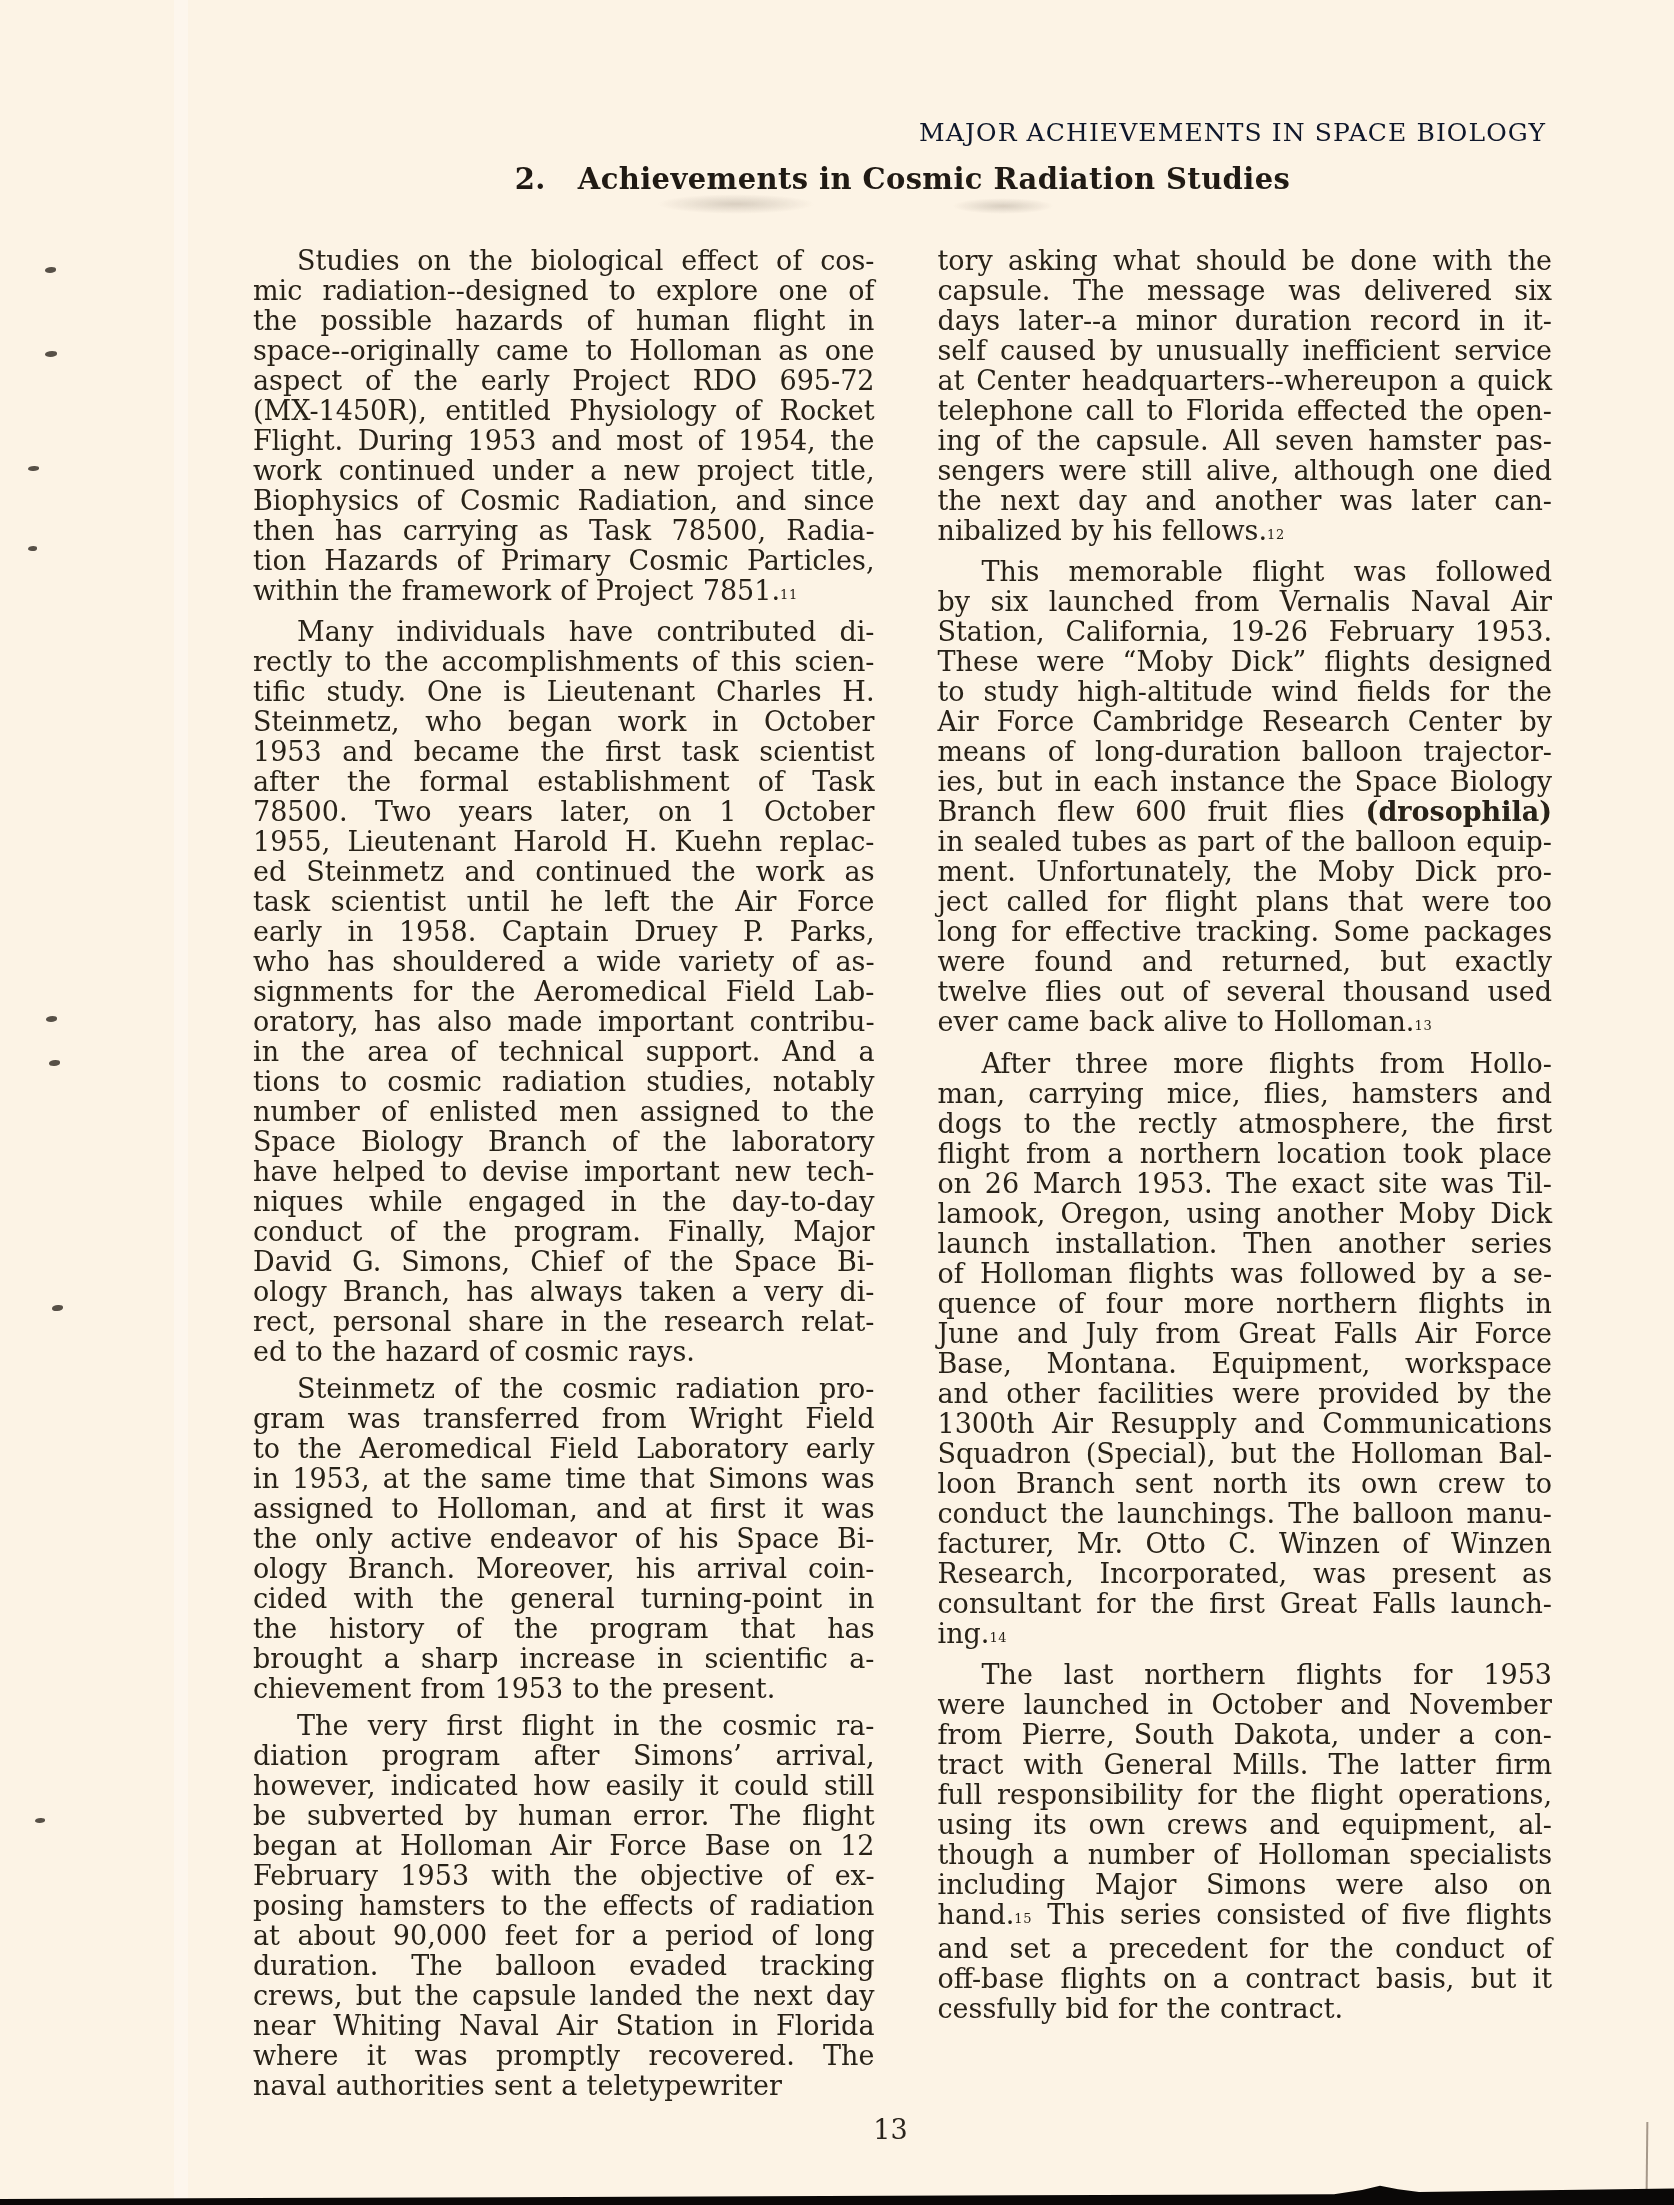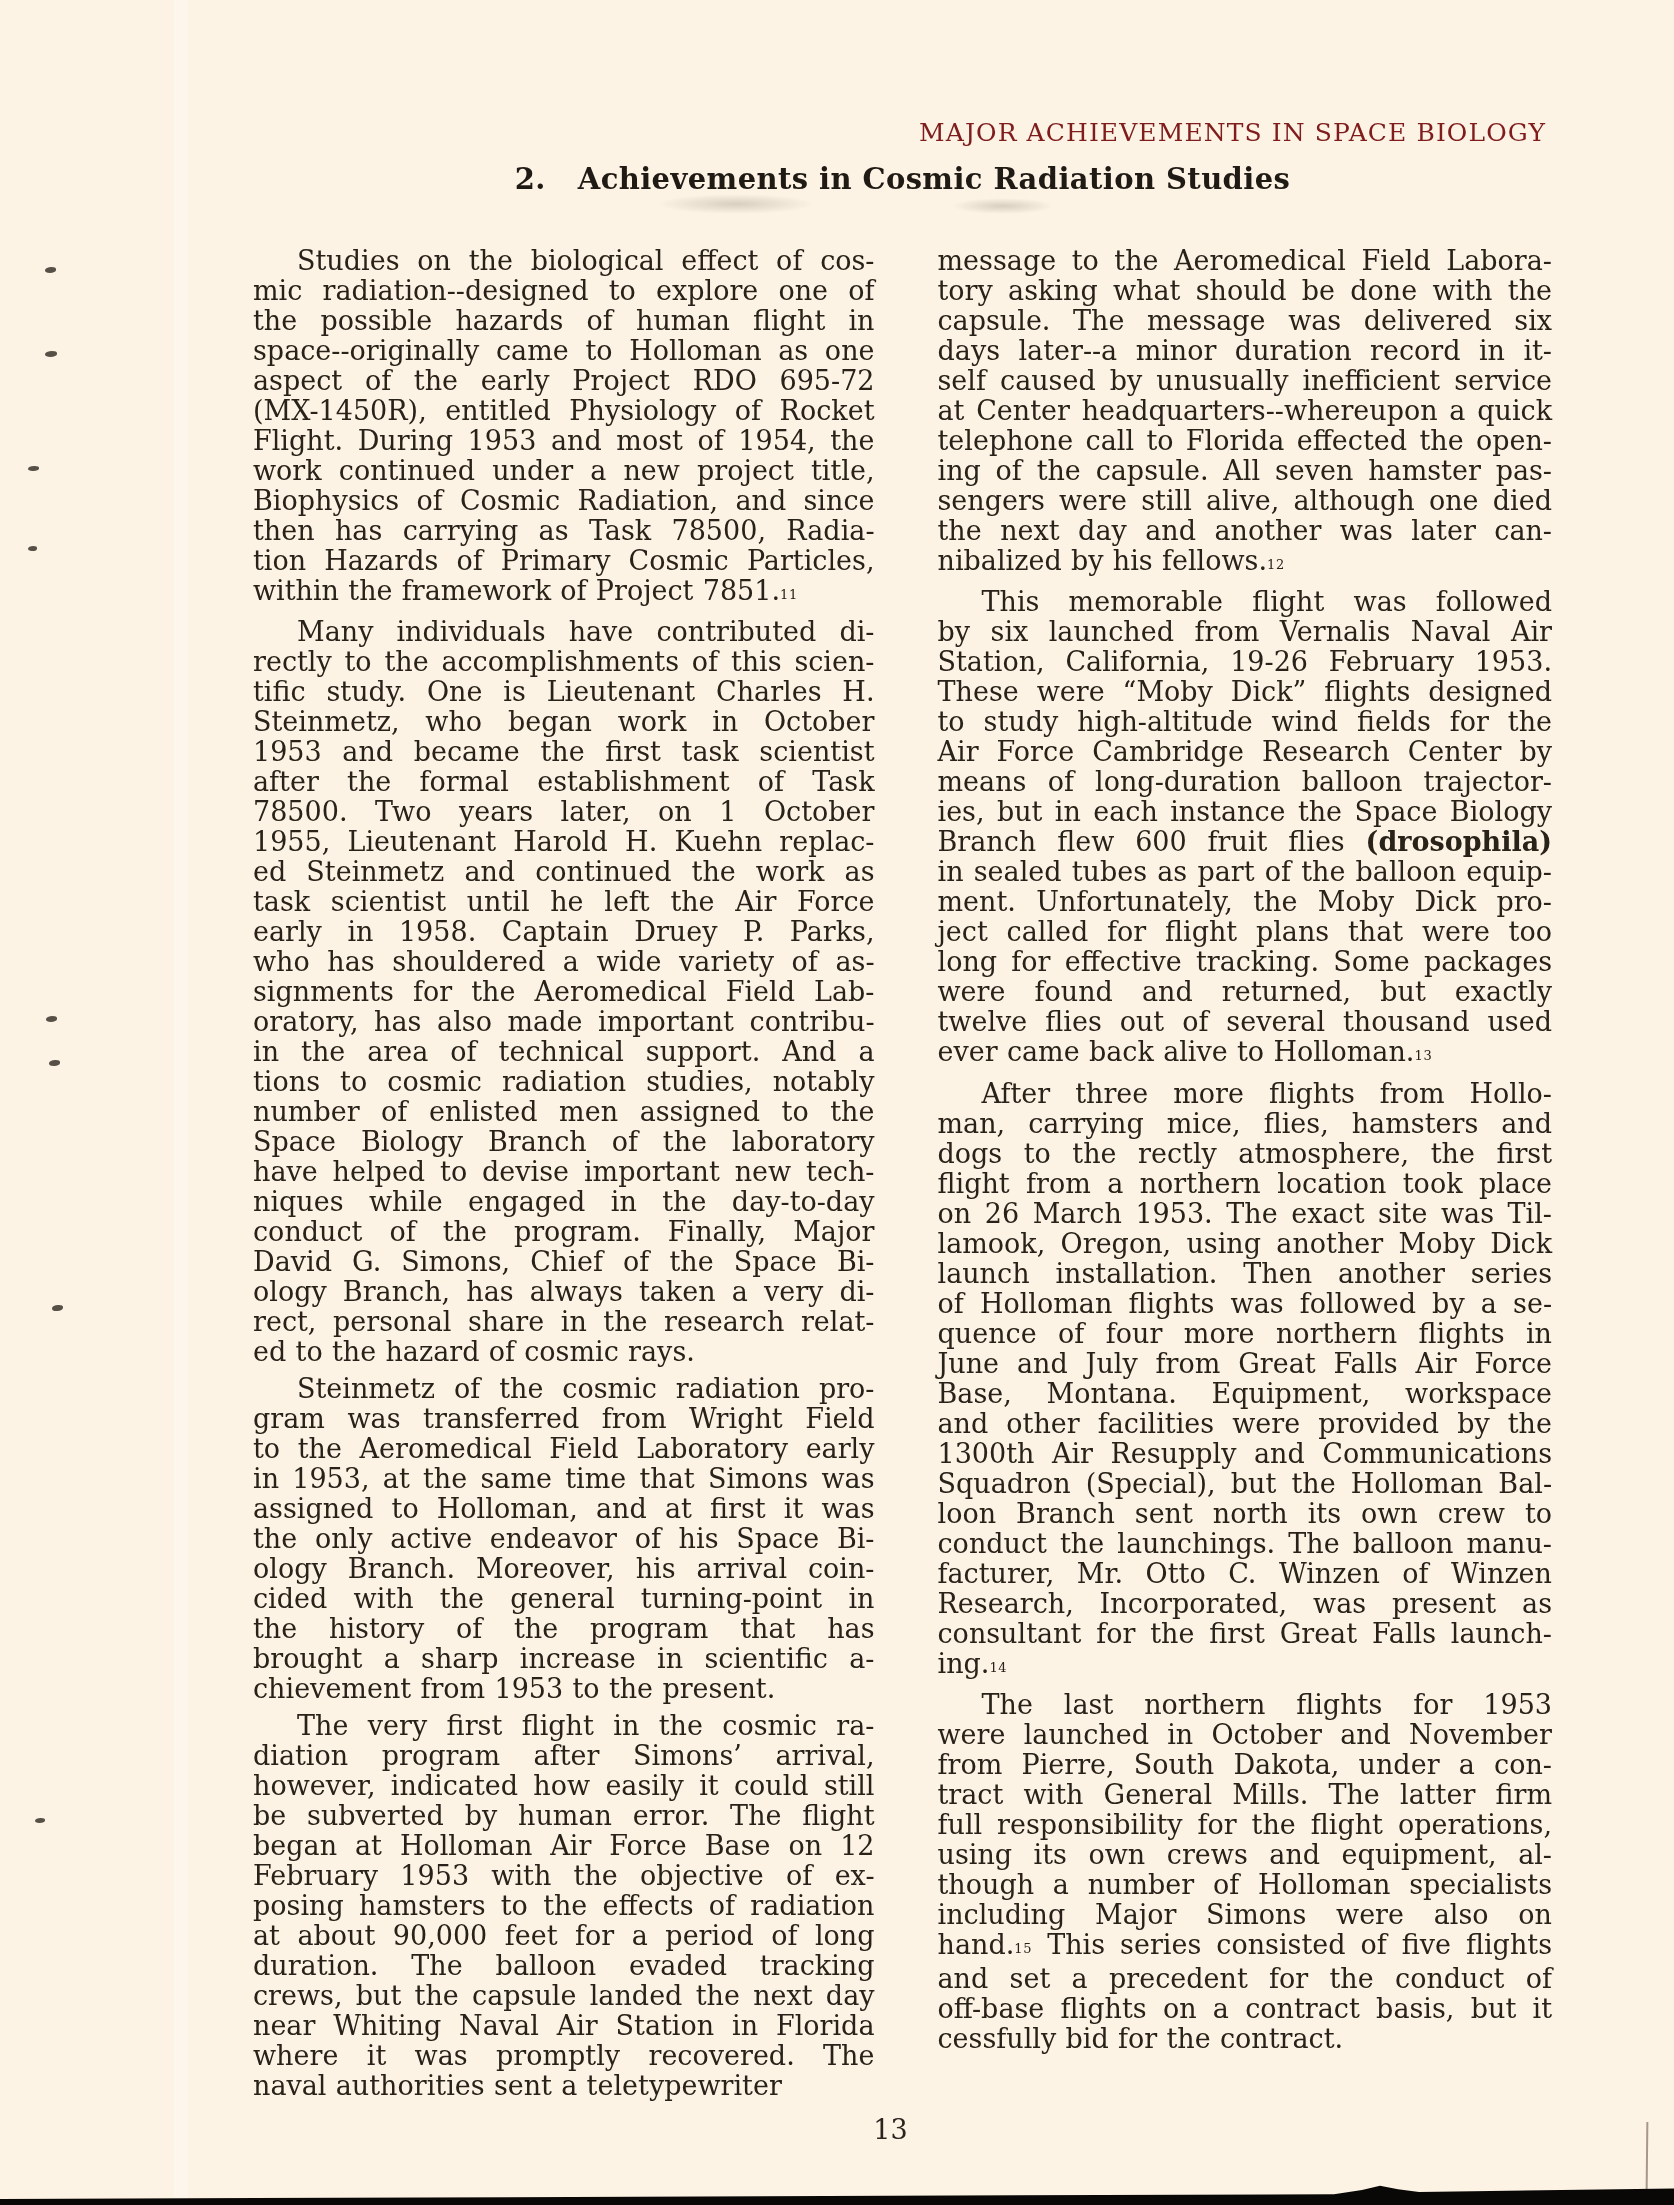--- a/index.html
+++ b/index.html
@@ -13,21 +13,21 @@
     position:relative;
     width:1674px;height:2205px;
     background:var(--paper);
     overflow:hidden;
     font-family:"DejaVu Serif","Liberation Serif",serif;
     color:var(--ink);
   }
   .running-head{
     position:absolute;top:118px;right:128px;
     font-size:25px;letter-spacing:1.1px;
-    color:#7f1d1d;
+    color:#0f172a;
     white-space:nowrap;
   }
   .section-title{
     position:absolute;top:162px;left:253px;width:1299px;
     display:flex;justify-content:center;align-items:baseline;
     font-weight:bold;font-size:29px;letter-spacing:0.4px;
     color:var(--title-ink);
     white-space:nowrap;
   }
   .section-title .num{margin-right:32px;}
@@ -163,21 +163,20 @@
           <div class="line">at about 90,000 feet for a period of long</div>
           <div class="line">duration. The balloon evaded tracking</div>
           <div class="line">crews, but the capsule landed the next day</div>
           <div class="line">near Whiting Naval Air Station in Florida</div>
           <div class="line">where it was promptly recovered. The</div>
           <div class="line last">naval authorities sent a teletypewriter</div>
         </div>
       </div>
     <div class="col right">
         <div class="para">
-          <div class="line">message to the Aeromedical Field Labora-</div>
           <div class="line">tory asking what should be done with the</div>
           <div class="line">capsule. The message was delivered six</div>
           <div class="line">days later--a minor duration record in it-</div>
           <div class="line">self caused by unusually inefficient service</div>
           <div class="line">at Center headquarters--whereupon a quick</div>
           <div class="line">telephone call to Florida effected the open-</div>
           <div class="line">ing of the capsule. All seven hamster pas-</div>
           <div class="line">sengers were still alive, although one died</div>
           <div class="line">the next day and another was later can-</div>
           <div class="line last">nibalized by his fellows.<span class="fn">12</span></div>

